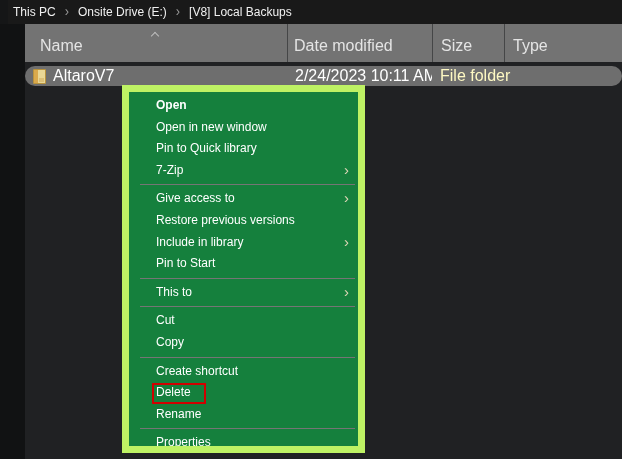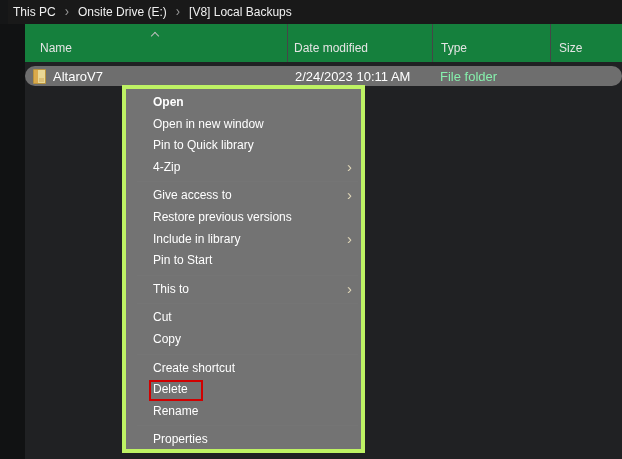--- a/index.html
+++ b/index.html
@@ -18,64 +18,64 @@
   .crumb{color:#f0f0f0;font-size:12px;line-height:24px;white-space:nowrap;cursor:default;}
   .crumb-sep{color:#9a9a9a;font-size:13px;margin:0 9px;line-height:24px;transform:scaleY(1.1);}
   
   .left-strip{position:absolute;left:0;top:24px;width:25px;height:435px;background:#111213;}
   
   .file-pane{
     position:absolute;left:25px;top:24px;width:597px;height:435px;
     background:#202123;
   }
   .header-row{
-    position:relative;display:flex;height:38px;background:#15803d;
-    color:#e4e4e4;font-size:12px;
+    position:relative;display:flex;height:38px;background:#737373;
+    color:#e4e4e4;font-size:16px;
   }
   .hcell{box-sizing:border-box;display:flex;align-items:flex-end;padding-bottom:7px;}
   .hcell + .hcell{border-left:1px solid #454647;}
   .hcell.c-name{width:262px;padding-left:15px;}
   .hcell.c-date{width:145px;padding-left:6px;}
   .hcell.c-type{width:118px;padding-left:8px;}
   .hcell.c-size{width:72px;padding-left:8px;}
   .sort-caret{
     position:absolute;left:127px;top:7px;width:7px;height:7px;
   }
   .sort-caret::before{
     content:"";position:absolute;left:0;top:2px;width:5px;height:5px;
     border-left:1px solid #bdbdbd;border-top:1px solid #bdbdbd;
     transform:rotate(45deg);
   }
   .rows{position:relative;}
   .file-row{
     position:relative;margin-top:4px;height:20px;display:flex;align-items:center;
-    background:#6e6e6e;color:#ffffff;font-size:13px;cursor:default;border-radius:10px;
+    background:#6e6e6e;color:#ffffff;font-size:16px;cursor:default;border-radius:10px;
   }
   .cell{box-sizing:border-box;white-space:nowrap;overflow:hidden;}
   .cell.c-name{width:262px;display:flex;align-items:center;padding-left:8px;}
   .cell.c-date{width:145px;padding-left:8px;color:#ffffff;}
-  .cell.c-type{width:118px;padding-left:8px;color:#86efac;}
+  .cell.c-type{width:118px;padding-left:8px;color:#fef9c3;}
   .cell.c-size{width:72px;padding-left:8px;}
   .folder-icon{
     position:relative;width:13px;height:15px;margin-right:7px;flex:0 0 13px;
     background:linear-gradient(180deg,#ecd franchise 0,#ecd795 0);
     background:#e9d795;border:1px solid #b8923c;border-radius:1px;box-sizing:border-box;
   }
   .folder-icon::before{
     content:"";position:absolute;left:0;top:0;bottom:0;width:4px;
     background:#d9a94c;
   }
   .folder-icon::after{
     content:"";position:absolute;right:1px;bottom:1px;width:5px;height:4px;
     background:#dcc077;
   }
   
   .context-menu{
     position:absolute;left:122px;top:85px;width:243px;height:368px;
-    background:#737373;border:4px solid #bef264;box-sizing:border-box;
+    background:#15803d;border:7px solid #bef264;box-sizing:border-box;
     padding-top:3px;color:#ffffff;font-size:12px;overflow:hidden;
   }
   .menu-item{
     position:relative;height:21.6px;line-height:21.6px;
     padding-left:27px;cursor:default;white-space:nowrap;
   }
   .menu-item.bold{font-weight:bold;}
   .submenu-arrow{
     position:absolute;right:9px;top:0;height:21.6px;line-height:20px;
     font-size:15px;color:#e0d7b8;
@@ -102,25 +102,25 @@
 <div class="file-pane">
 
   <div class="header-row">
     <div class="sort-caret"></div>
     <div class="hcell c-name">
       <span>Name</span>
     </div>
     <div class="hcell c-date">
       <span>Date modified</span>
     </div>
+    <div class="hcell c-size">
+      <span>Size</span>
+    </div>
     <div class="hcell c-type">
       <span>Type</span>
-    </div>
-    <div class="hcell c-size">
-      <span>Size</span>
     </div>
   </div>
 
   <div class="rows">
     <div class="file-row">
       <div class="cell c-name">
         <span class="folder-icon"></span>
         <span>AltaroV7</span>
       </div>
       <div class="cell c-date">2/24/2023 10:11 AM</div>
@@ -136,21 +136,21 @@
   <div class="menu-item bold">
     <span>Open</span>
   </div>
   <div class="menu-item">
     <span>Open in new window</span>
   </div>
   <div class="menu-item">
     <span>Pin to Quick library</span>
   </div>
   <div class="menu-item">
-    <span>4-Zip</span>
+    <span>7-Zip</span>
     <span class="submenu-arrow">›</span>
   </div>
 
   <div class="menu-sep"></div>
 
   <div class="menu-item">
     <span>Give access to</span>
     <span class="submenu-arrow">›</span>
   </div>
   <div class="menu-item">

